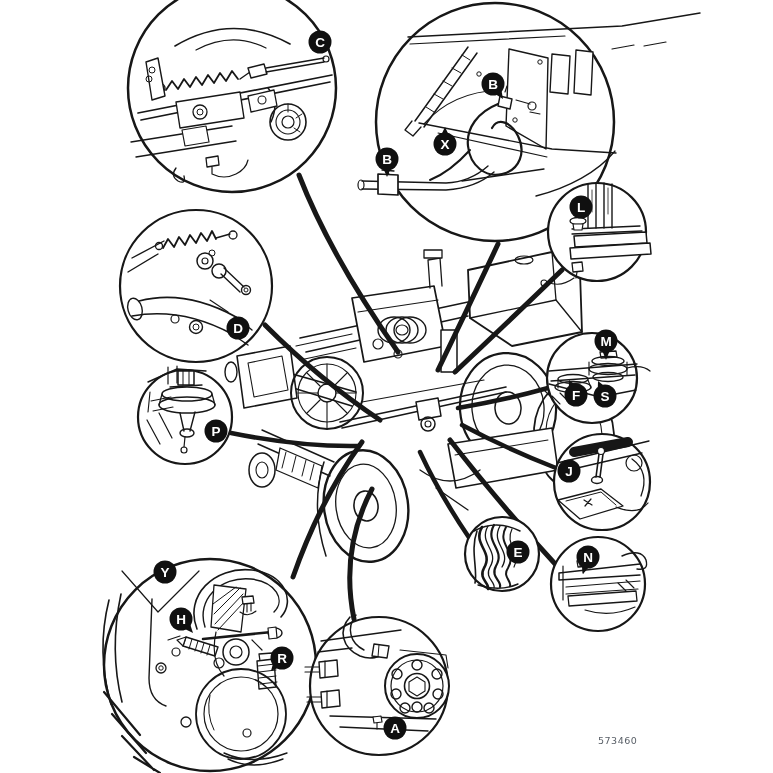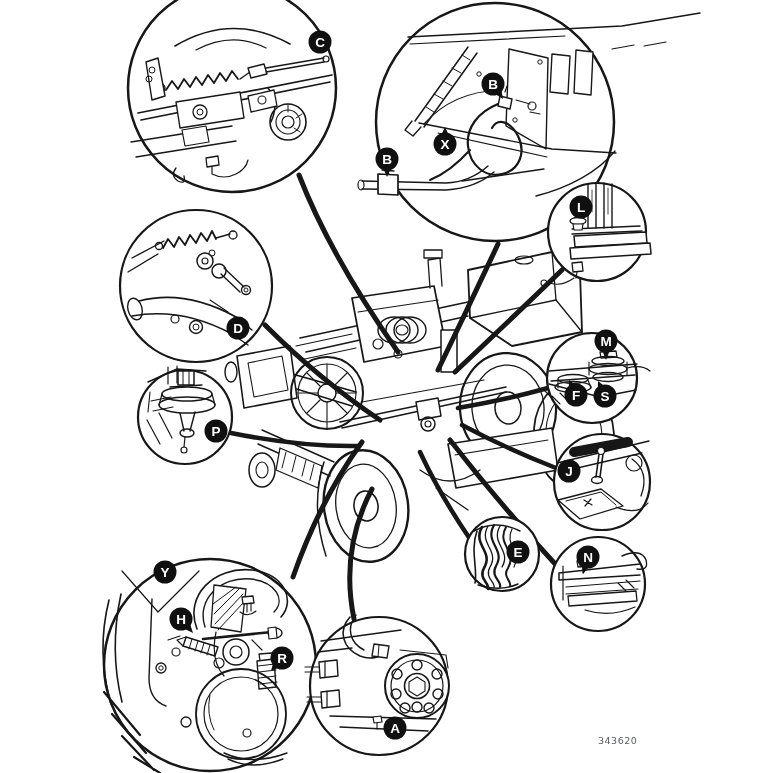--- a/index.html
+++ b/index.html
@@ -387,14 +387,14 @@
           <polygon points="273.814150139965,660.2431812385462 271,671 281.14265847950855,666.4442267566214" fill="#101010"></polygon>
           <circle cx="282" cy="658" r="11.5" fill="#101010"></circle>
           <text x="282" y="662.8" text-anchor="middle" font-size="13.5" fill="#ffffff" class="badge-text">R</text>
         </g>
         <g>
           <circle cx="395" cy="728" r="11.5" fill="#101010"></circle>
           <text x="395" y="732.8" text-anchor="middle" font-size="13.5" fill="#ffffff" class="badge-text">A</text>
         </g>
       </g>
     </svg>
-  <div class="partnum">343620</div>
+  <div class="partnum">573460</div>
 </div>
 
 </body></html>

